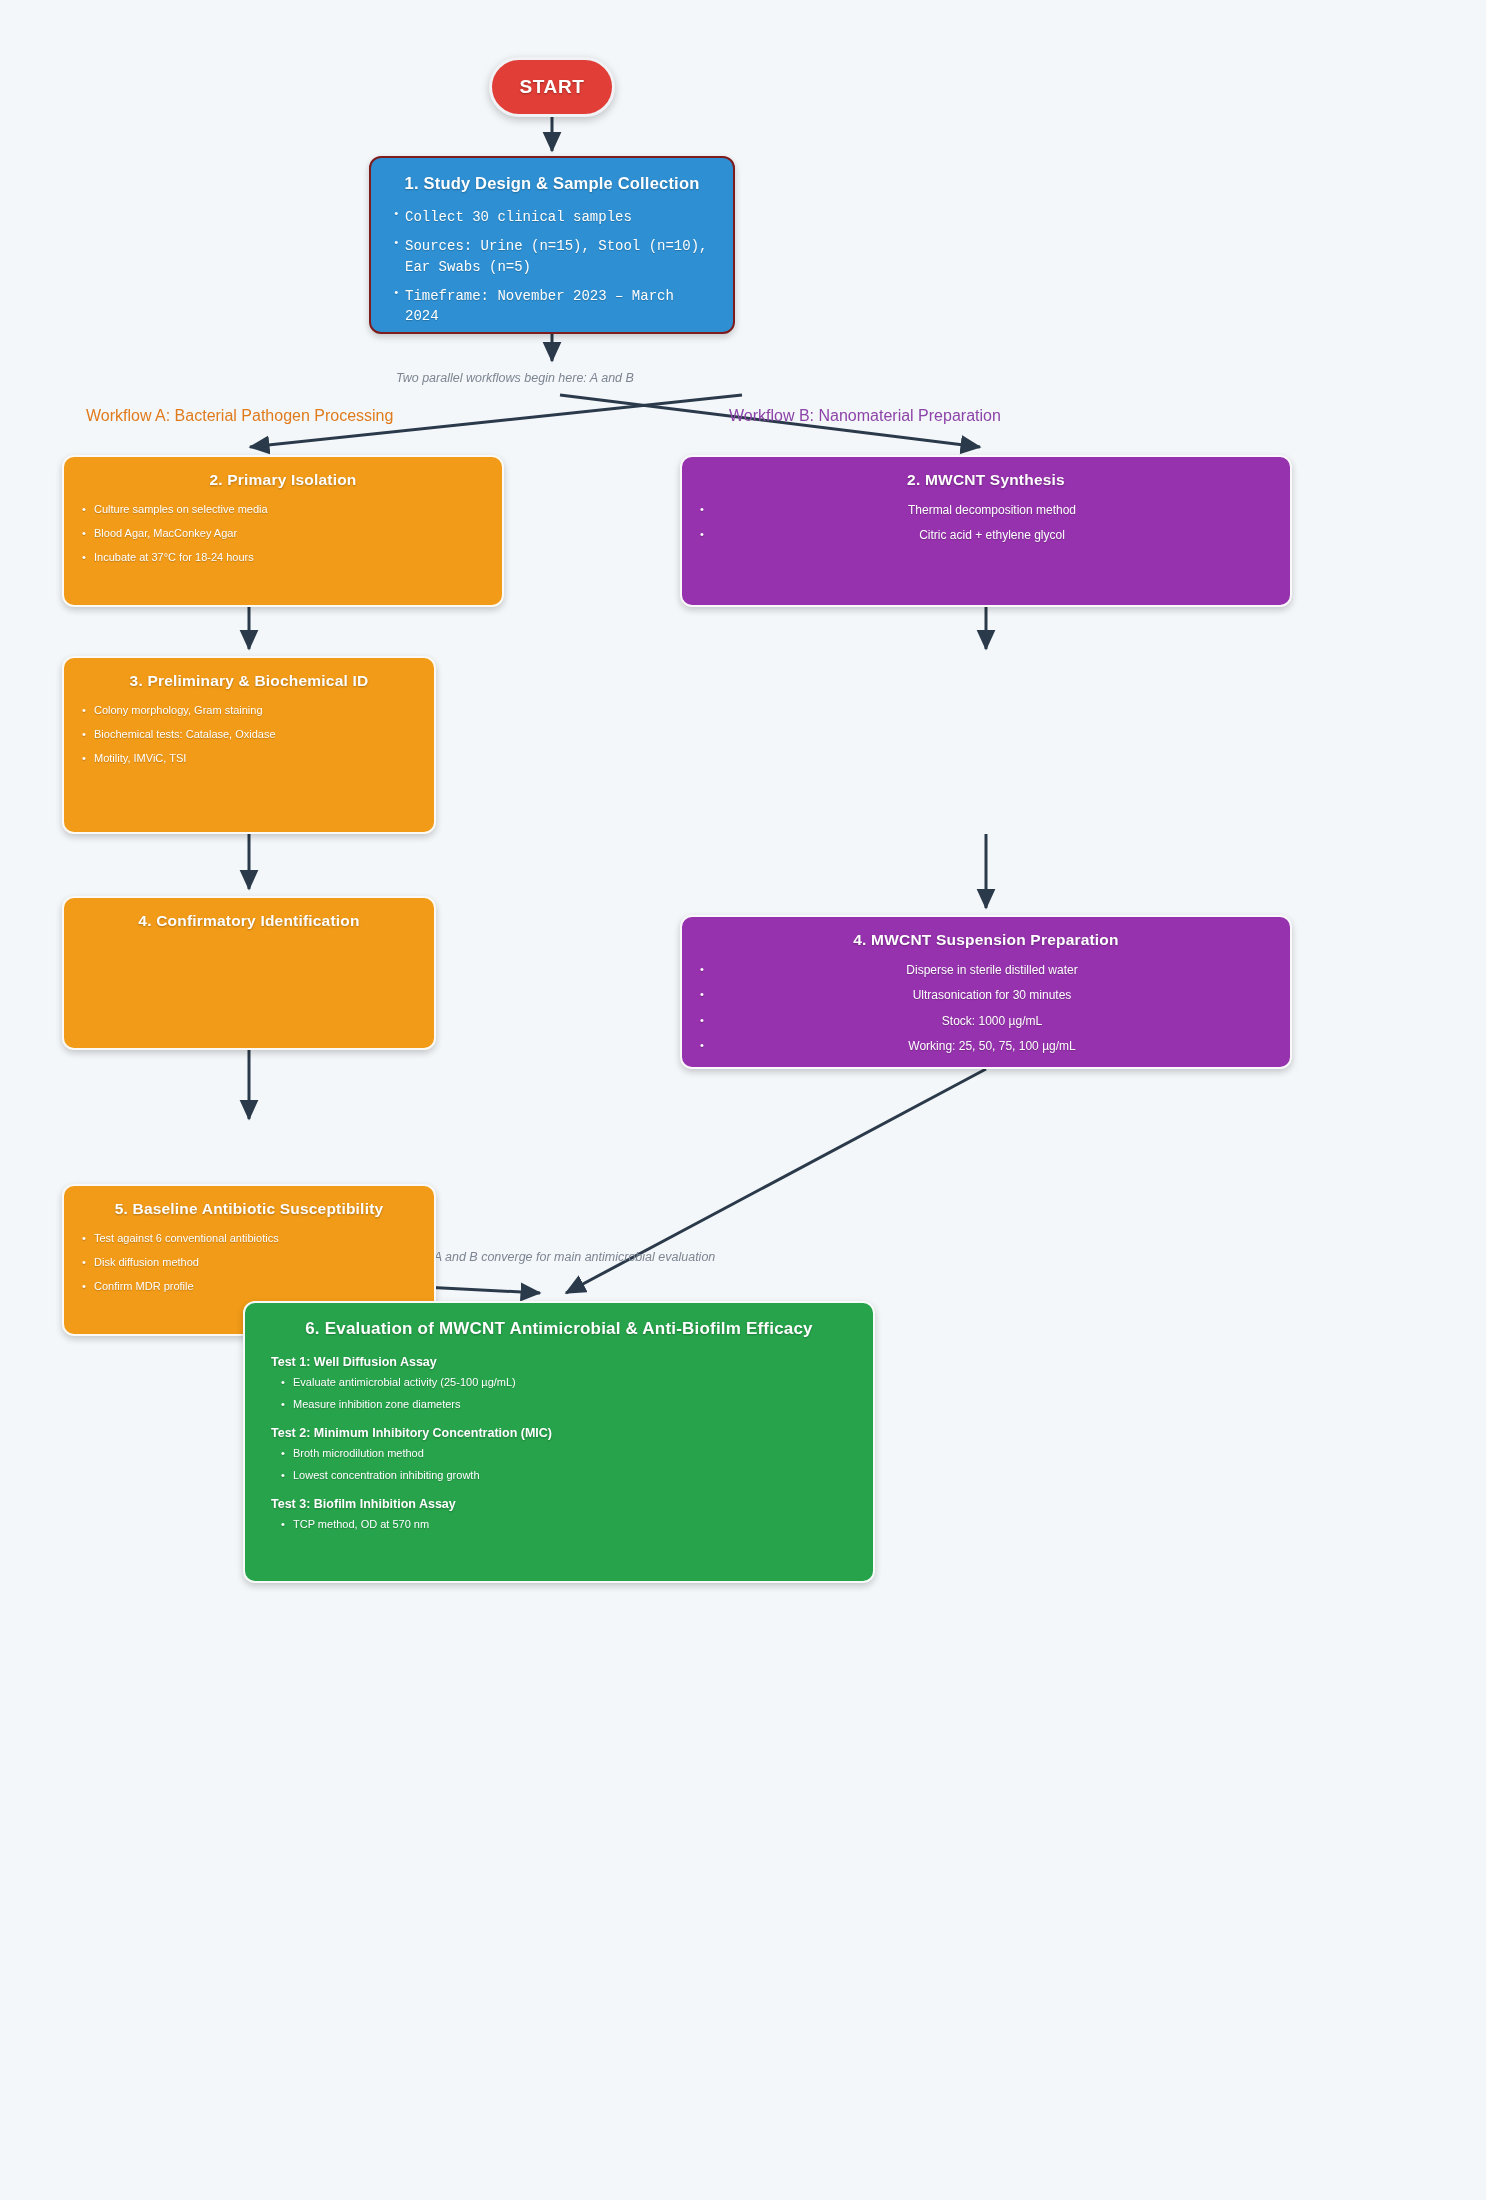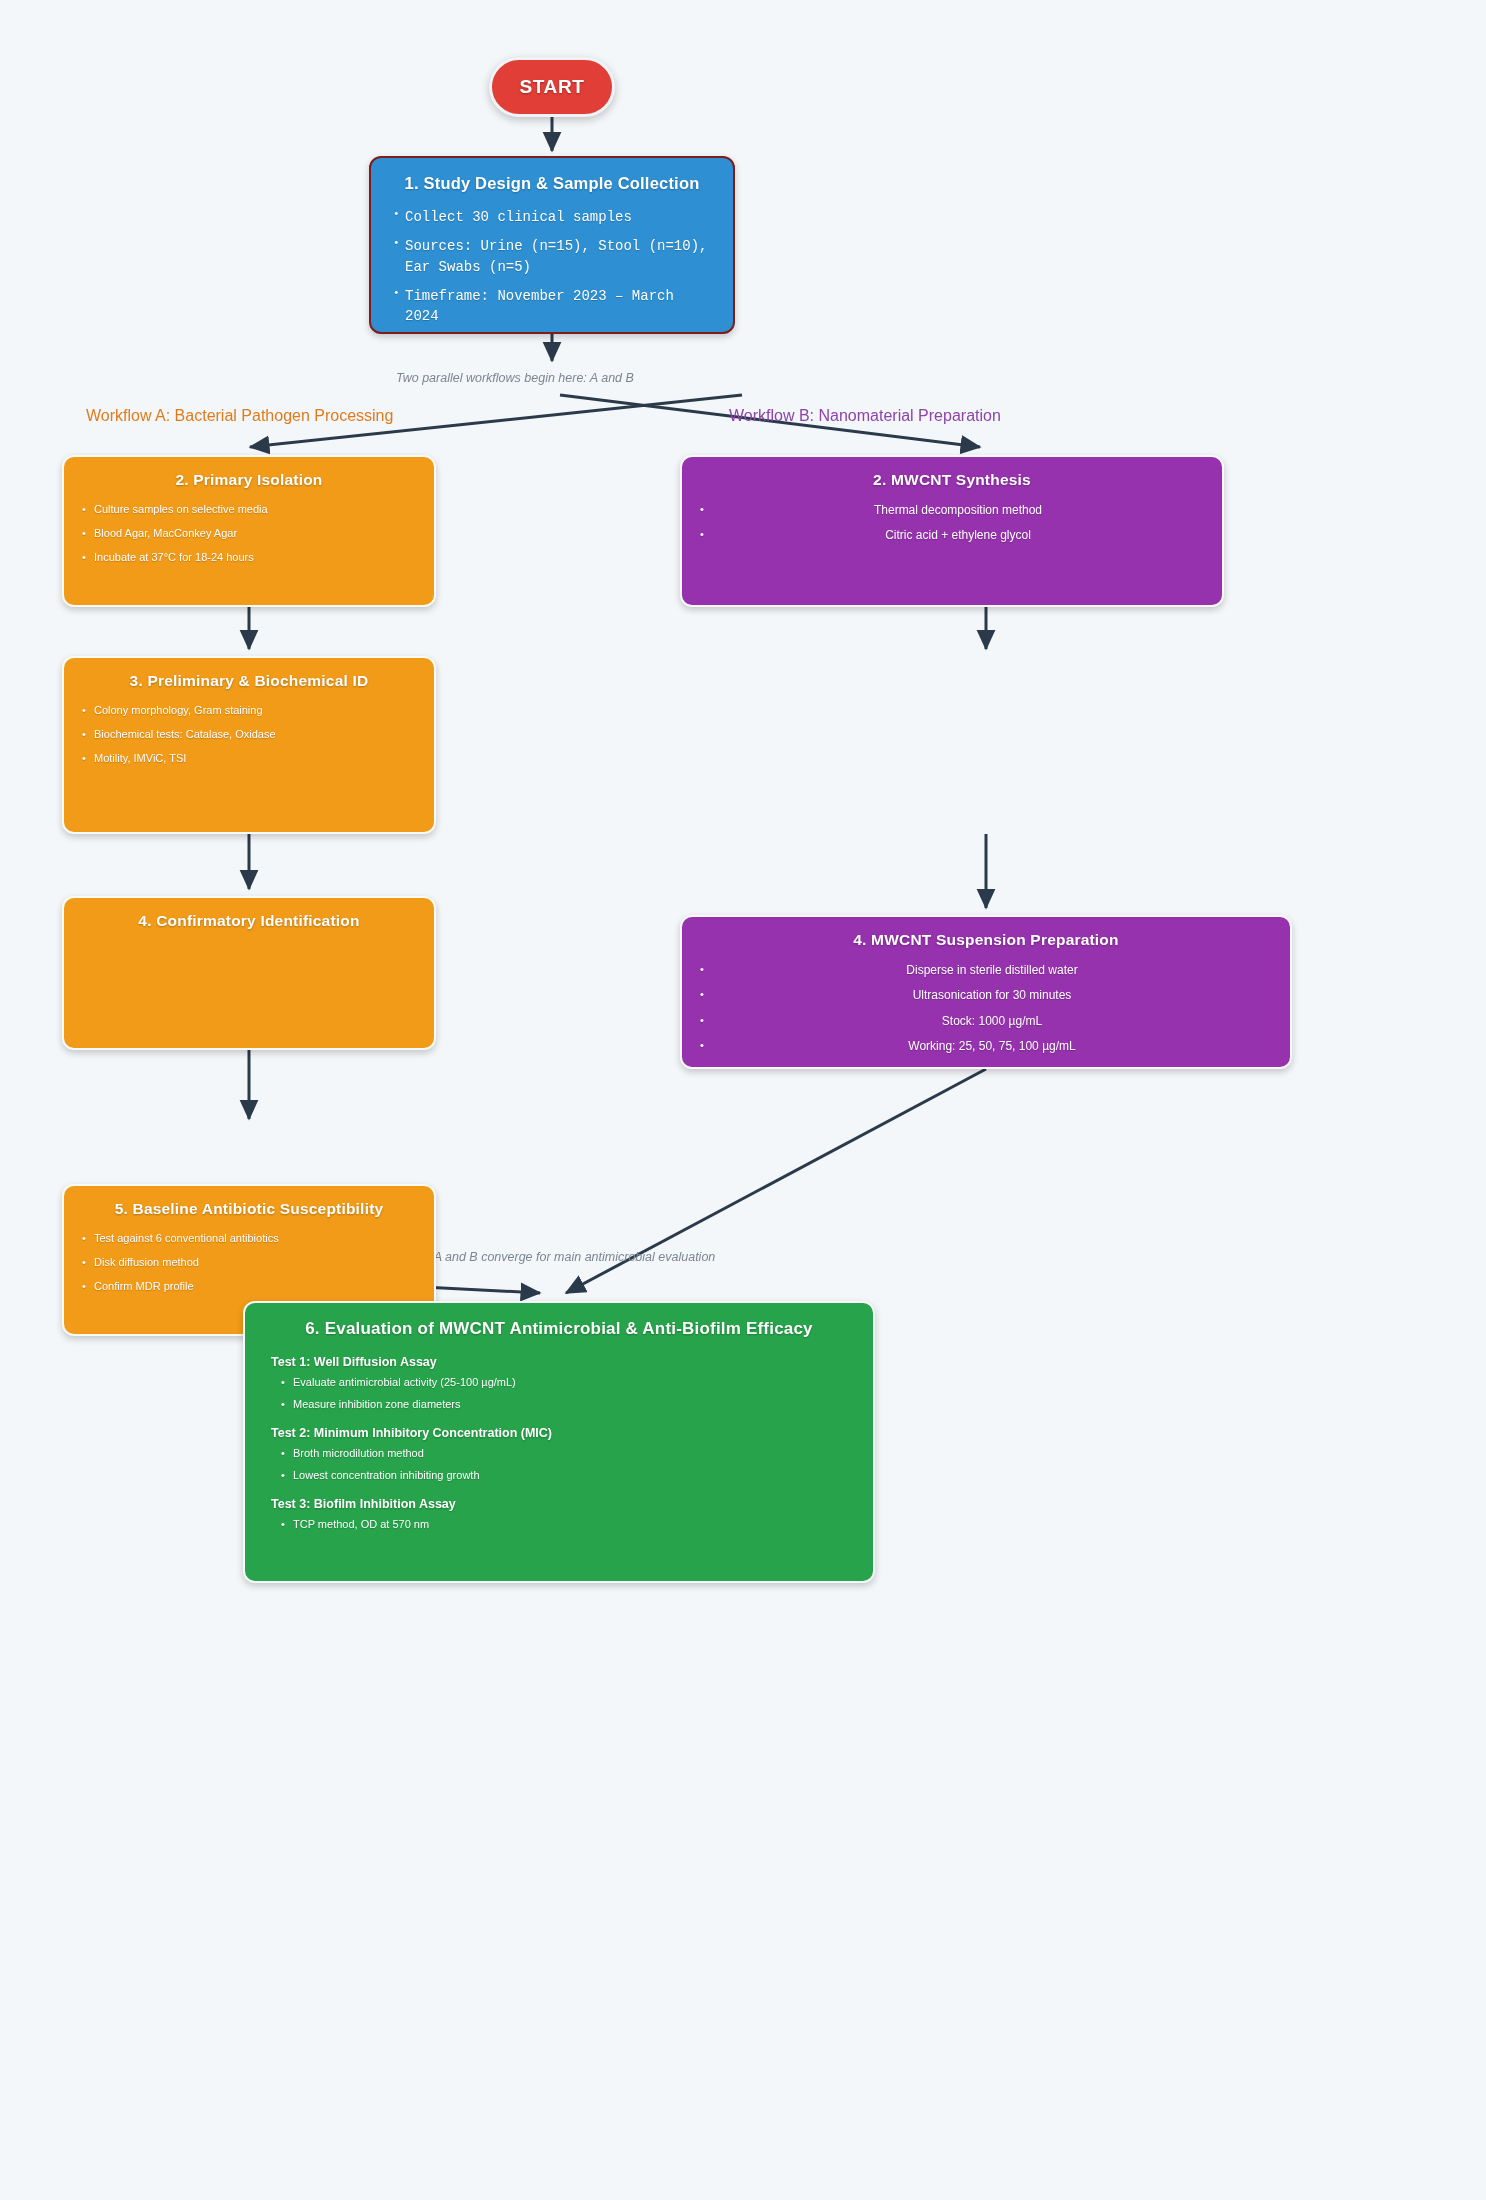--- a/index.html
+++ b/index.html
@@ -70,35 +70,35 @@
 
   
   .orange{
     background:#f29b18;
     border:2px solid #fbfaf6;
     padding:14px 18px;
   }
   .orange .title{font-size:15.5px;margin-bottom:13px;}
   .orange li{font-size:11px;margin-bottom:8px;}
 
-  #step2a{left:62px;top:412px;width:374px;height:152px;}
+  #step2a{left:62px;top:412px;width:442px;height:152px;}
   #step3a{left:62px;top:613px;width:374px;height:178px;}
   #step4a{left:62px;top:853px;width:374px;height:154px;}
   #step5a{left:62px;top:1141px;width:374px;height:152px;}
 
   
   .purple{
     background:#9632ad;
     border:2px solid #fbf8fc;
     padding:14px 18px;
   }
   .purple .title{font-size:15.5px;margin-bottom:13px;}
   .purple li{font-size:12px;margin-bottom:8px;text-align:center;}
 
-  #step2b{left:680px;top:412px;width:544px;height:152px;}
+  #step2b{left:680px;top:412px;width:612px;height:152px;}
   #step3b{left:680px;top:613px;width:612px;height:178px;}
   #step4b{left:680px;top:872px;width:612px;height:154px;}
   #final{
     left:243px;top:1258px;width:632px;height:282px;
     background:#27a44b;
     border:2px solid #f6fbf7;
     padding:16px 26px;
   }
   #final .title{font-size:17px;margin-bottom:16px;}
   #final .grp{margin-bottom:13px;}

